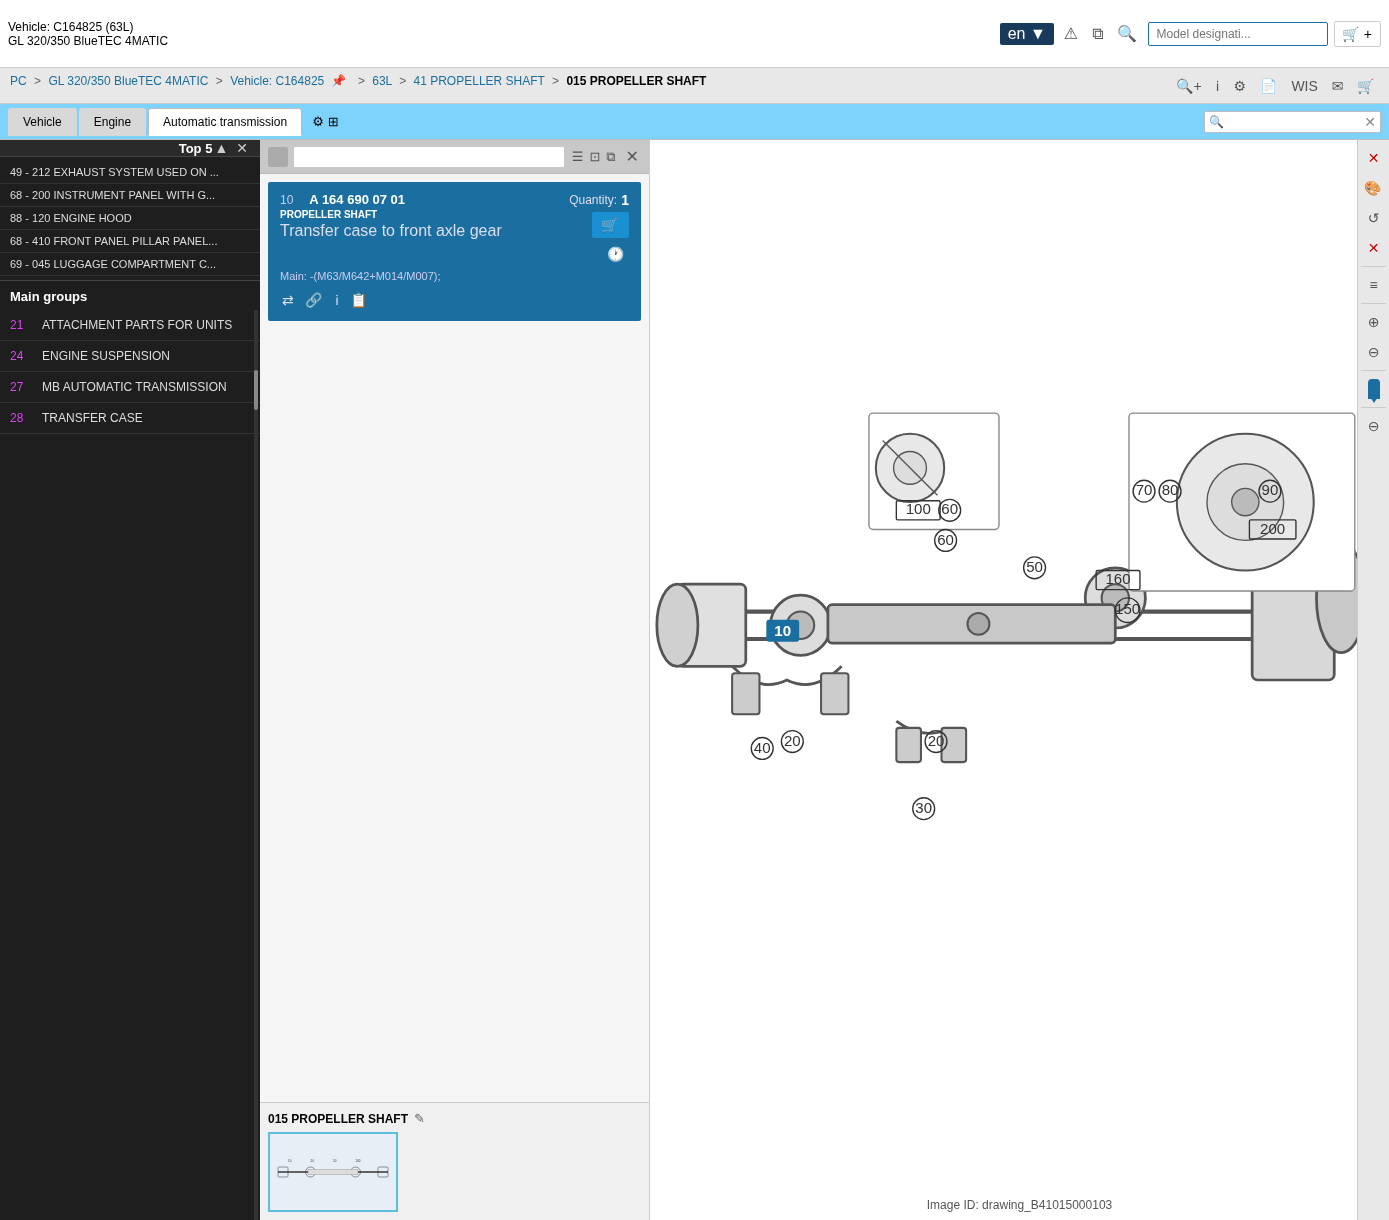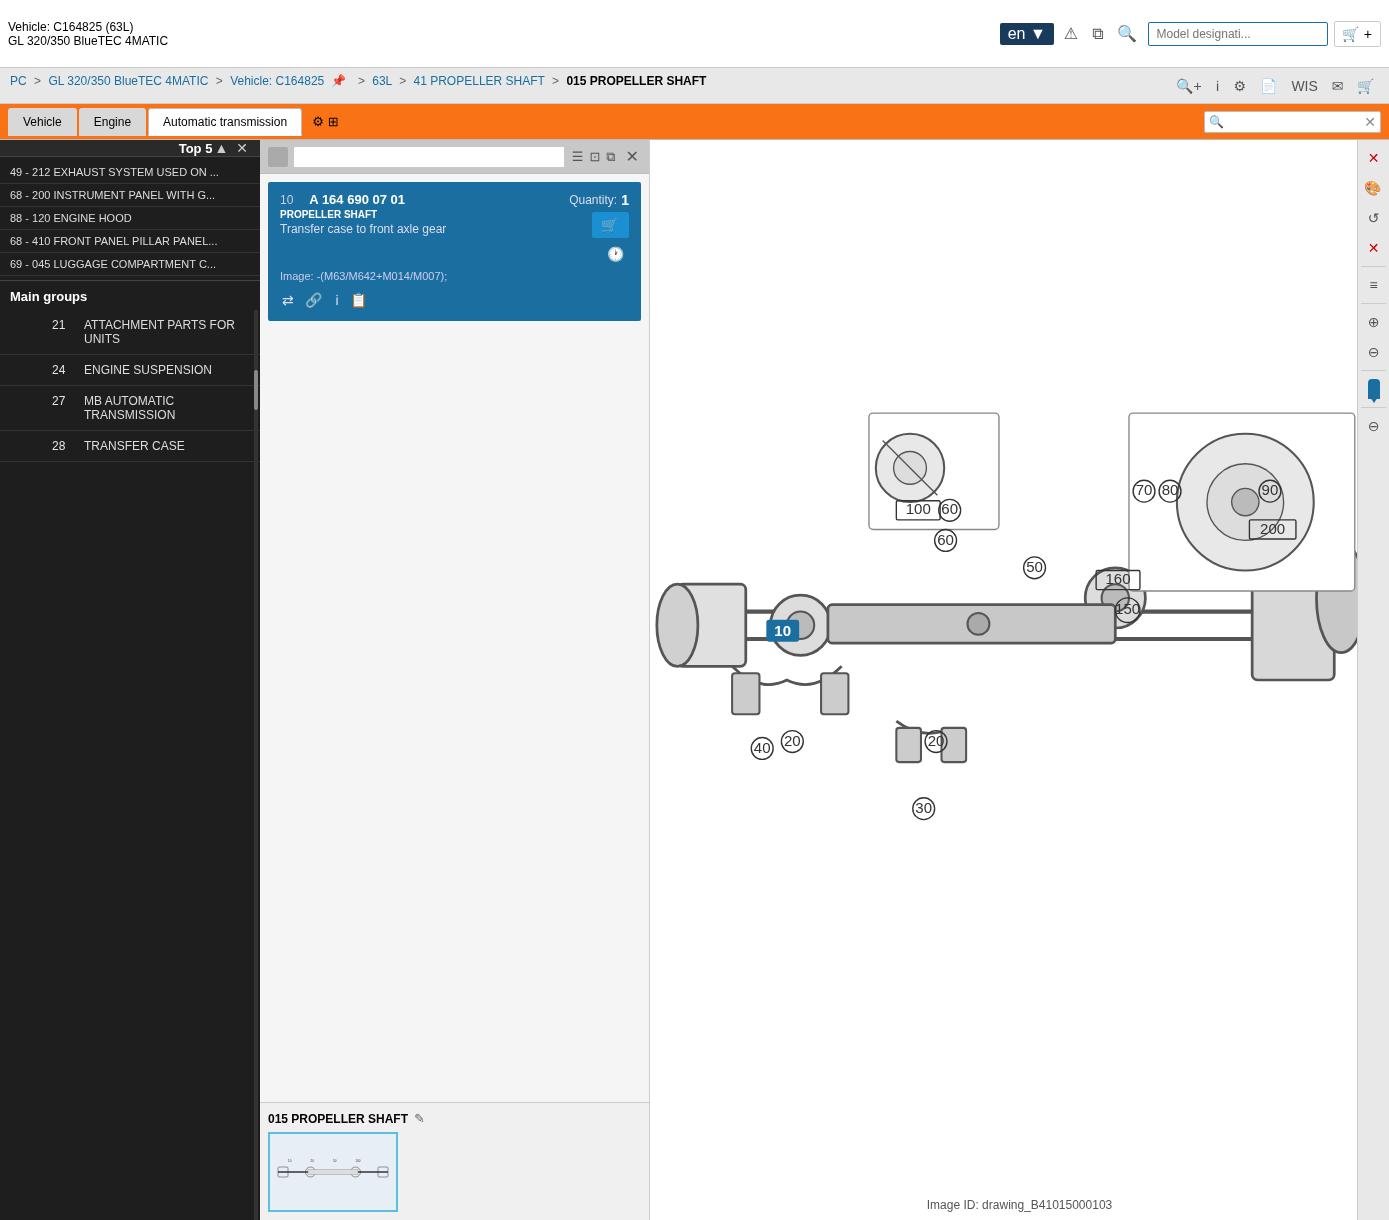--- a/index.html
+++ b/index.html
@@ -39,21 +39,21 @@
       justify-content: space-between;
       font-size: 12px;
     }
     .breadcrumb-bar a { color: #1a6fa0; text-decoration: none; cursor: pointer; }
     .breadcrumb-bar .sep { margin: 0 4px; color: #666; }
     .breadcrumb-icons { display: flex; gap: 6px; }
     .breadcrumb-icons .icon-btn { font-size: 14px; }
 
     
     .tab-bar {
-      background: #f97316;
+      background: #7dd3fc;
       border-bottom: 1px solid #bbb;
       display: flex;
       align-items: center;
       padding: 4px 8px;
       height: 36px;
     }
     .tab {
       padding: 6px 14px;
       cursor: pointer;
       font-size: 12px;
@@ -131,21 +131,21 @@
     .main-groups-list { overflow-y: auto; flex: 1; }
     .group-item {
       padding: 8px 10px;
       font-size: 12px;
       color: #ddd;
       cursor: pointer;
       display: flex;
       gap: 8px;
       border-bottom: 1px solid #333;
     }
-    .group-num { min-width: 24px; color: #e5e5e5; margin-left: 42px; }
+    .group-num { min-width: 24px; color: #d946ef; }
     .group-name { color: #ddd; }
 
     
     .middle-panel {
       width: 390px;
       background: #f5f5f5;
       border-right: 1px solid #ccc;
       display: flex;
       flex-direction: column;
       flex-shrink: 0;
@@ -182,21 +182,21 @@
     }
     .part-card-top {
       display: flex;
       align-items: flex-start;
       justify-content: space-between;
       margin-bottom: 4px;
     }
     .part-num { font-size: 12px; color: #cce; margin-right: 8px; }
     .part-code { font-size: 13px; font-weight: bold; }
     .part-name { font-size: 10px; font-weight: bold; margin: 2px 0; }
-    .part-desc { font-size: 12px; margin-bottom: 6px; color: #dde; }
+    .part-desc { font-size: 16px; margin-bottom: 6px; color: #dde; }
     .part-qty { display: flex; align-items: center; gap: 4px; font-size: 12px; }
     .qty-label { color: #dde; }
     .qty-val { font-weight: bold; font-size: 14px; }
     .part-cart-btn {
       background: #1a8fd1; border: none; color: #fff; padding: 5px 10px;
       cursor: pointer; font-size: 14px; border-radius: 2px;
     }
     .part-clock-btn {
       background: none; border: none; color: #fff; cursor: pointer; font-size: 14px; padding: 4px;
     }
@@ -433,21 +433,21 @@
         </div>
         <div style="display:flex;flex-direction:column;align-items:flex-end;gap:4px;">
           <div class="part-qty">
             <span class="qty-label">Quantity:</span>
             <span class="qty-val">1</span>
           </div>
           <button class="part-cart-btn">🛒</button>
           <button class="part-clock-btn">🕐</button>
         </div>
       </div>
-      <div class="part-code-line">Image: -(M63/M642+M014/M007);</div>
+      <div class="part-code-line">Main: -(M63/M642+M014/M007);</div>
       <div class="part-actions">
         <button class="part-action-btn">⇄</button>
         <button class="part-action-btn">🔗</button>
         <button class="part-action-btn">ℹ</button>
         <button class="part-action-btn">📋</button>
       </div>
     </div>
 
     <div style="flex:1;overflow-y:auto;"></div>
 

